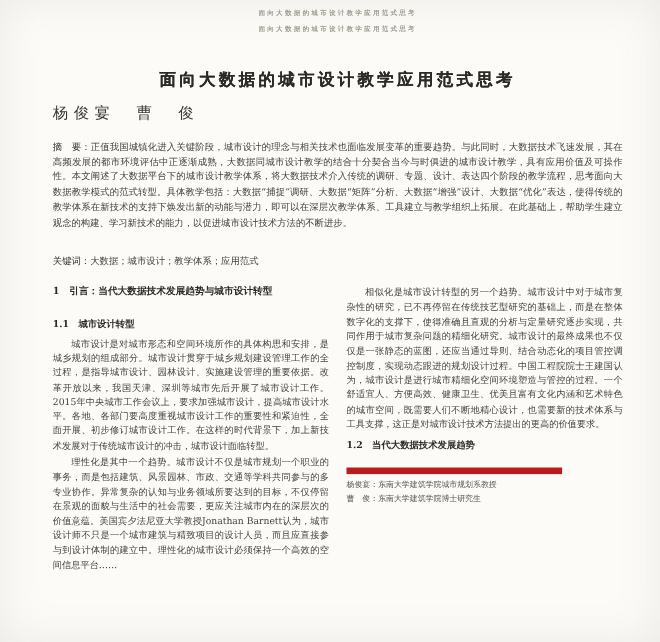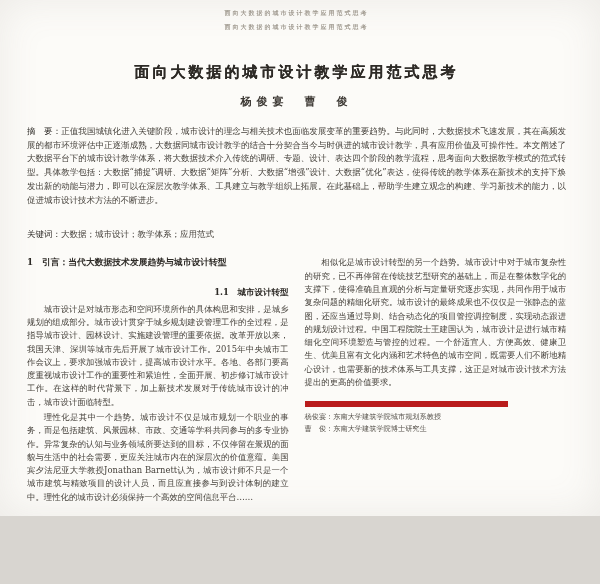--- a/index.html
+++ b/index.html
@@ -1,23 +1,23 @@
 <!DOCTYPE html>
 <html lang="zh"><head>
 <meta charset="utf-8">
 <style>
   html, body { margin: 0; padding: 0; background: #d8d5d0; }
   .page {
     position: relative;
     width: 600px;
-    height: 516px;
+    height: 584px;
     margin: 0 auto;
     background: #fcfbf8;
     box-sizing: border-box;
-    padding: 6px 34px 10px 27px;
+    padding: 6px 34px 10px 48px;
     font-family: "DejaVu Serif", "Liberation Serif", serif;
     color: #46423c;
     overflow: hidden;
     box-shadow: inset 0 0 40px rgba(120,115,105,0.12);
   }
   .running-header {
     text-align: center;
     font-size: 6px;
     letter-spacing: 2px;
     color: #a09a90;
@@ -28,25 +28,24 @@
     margin-top: 28px;
     text-align: center;
     font-size: 15px;
     font-weight: bold;
     letter-spacing: 3px;
     color: #2d2a26;
     text-shadow: 0 0 0.5px #2d2a26;
   }
   .authors {
     margin-top: 12px;
-    text-align: center;
-    font-size: 11px;
+    text-align: left;
+    font-size: 14px;
     letter-spacing: 5px;
     color: #3c3833;
-    font-weight: bold;
   }
   .abstract-block {
     margin-top: 16px;
     font-size: 8.5px;
     line-height: 1.62;
     text-align: justify;
     color: #45413b;
   }
   .abstract-block b, .keywords-block b {
     font-weight: normal;
@@ -75,21 +74,21 @@
     font-size: 8.8px;
     font-weight: bold;
     color: #2d2a26;
     text-align: left;
   }
   .subsec-heading {
     margin: 7px 0 3px 0;
     font-size: 8.5px;
     font-weight: bold;
     color: #2d2a26;
-    text-align: right;
+    text-align: left;
   }
   .col p {
     margin: 0 0 2px 0;
     text-indent: 2em;
   }
   .bio-footnote {
     margin-top: 12px;
     width: 78%;
     border-top: 6px solid #b91c1c;
     padding-top: 4px;
@@ -125,20 +124,21 @@
 
     <div class="col">
       <h3 class="sec-heading">1　引言：当代大数据技术发展趋势与城市设计转型</h3>
       <h4 class="subsec-heading">1.1　城市设计转型</h4>
       <p>城市设计是对城市形态和空间环境所作的具体构思和安排，是城乡规划的组成部分。城市设计贯穿于城乡规划建设管理工作的全过程，是指导城市设计、园林设计、实施建设管理的重要依据。改革开放以来，我国天津、深圳等城市先后开展了城市设计工作。2015年中央城市工作会议上，要求加强城市设计，提高城市设计水平。各地、各部门要高度重视城市设计工作的重要性和紧迫性，全面开展、初步修订城市设计工作。在这样的时代背景下，加上新技术发展对于传统城市设计的冲击，城市设计面临转型。</p>
       <p>理性化是其中一个趋势。城市设计不仅是城市规划一个职业的事务，而是包括建筑、风景园林、市政、交通等学科共同参与的多专业协作。异常复杂的认知与业务领域所要达到的目标，不仅停留在景观的面貌与生活中的社会需要，更应关注城市内在的深层次的价值意蕴。美国宾夕法尼亚大学教授Jonathan Barnett认为，城市设计师不只是一个城市建筑与精致项目的设计人员，而且应直接参与到设计体制的建立中。理性化的城市设计必须保持一个高效的空间信息平台……</p>
     </div>
 
     <div class="col">
       <p>相似化是城市设计转型的另一个趋势。城市设计中对于城市复杂性的研究，已不再停留在传统技艺型研究的基础上，而是在整体数字化的支撑下，使得准确且直观的分析与定量研究逐步实现，共同作用于城市复杂问题的精细化研究。城市设计的最终成果也不仅仅是一张静态的蓝图，还应当通过导则、结合动态化的项目管控调控制度，实现动态跟进的规划设计过程。中国工程院院士王建国认为，城市设计是进行城市精细化空间环境塑造与管控的过程。一个舒适宜人、方便高效、健康卫生、优美且富有文化内涵和艺术特色的城市空间，既需要人们不断地精心设计，也需要新的技术体系与工具支撑，这正是对城市设计技术方法提出的更高的价值要求。</p>
+      <h4 class="subsec-heading">1.2　当代大数据技术发展趋势</h4>
 
       <div class="bio-footnote">
         <div>杨俊宴：东南大学建筑学院城市规划系教授</div>
         <div>曹　俊：东南大学建筑学院博士研究生</div>
       </div>
     </div>
 
   </div>
 
 </div>

